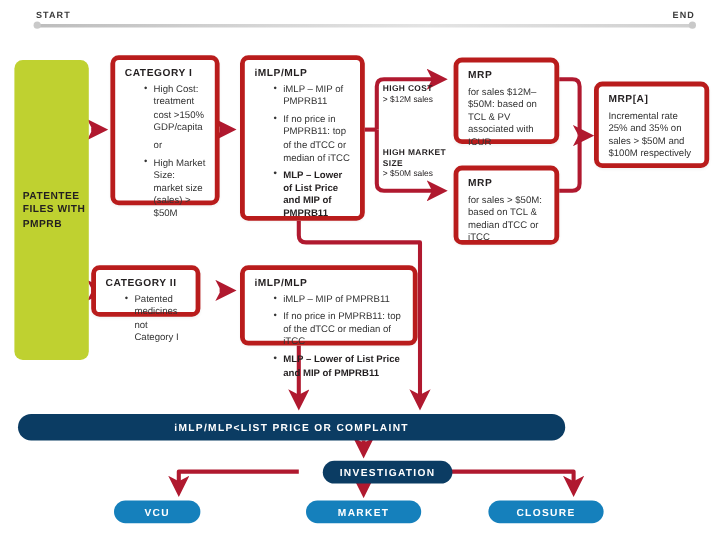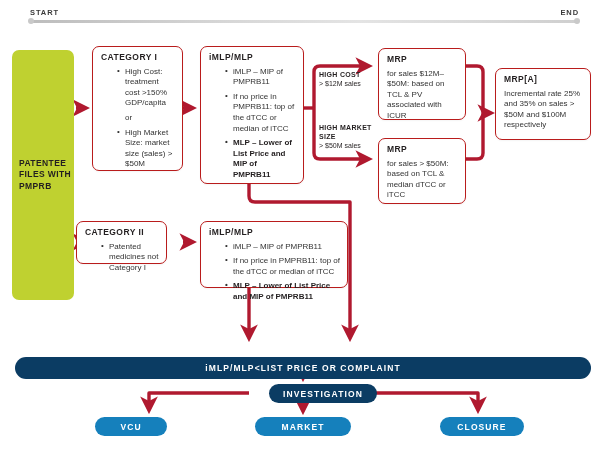--- a/index.html
+++ b/index.html
@@ -20,21 +20,21 @@
     position:absolute;left:30px;top:20px;width:548px;height:3px;border-radius:2px;
     background:linear-gradient(to right,#bdbdbd 0%,#d6d6d6 35%,#e4e4e4 60%,#cfcfcf 100%);
   }
   .tl-dot{
     position:absolute;top:18px;width:6px;height:6px;border-radius:50%;
     background:#c9c9c9;
   }
 
   
   .box{
-    position:absolute;background:#ffffff;border:1px solid #b91c1c;border-radius:7px;
+    position:absolute;background:#ffffff;border:4px solid #b91c1c;border-radius:7px;
     box-sizing:border-box;padding:6px 7px 6px 8px;
     box-shadow:0 1px 2px rgba(0,0,0,.045);
   }
   .box .bt{
     font-size:8.5px;font-weight:700;letter-spacing:.45px;color:#231f20;
     margin:0 0 4px 0;line-height:1.15;
   }
   .box ul{margin:0;padding:0;list-style:none;}
   .box li{
     font-size:8px;line-height:1.32;color:#333;margin:0 0 4px 16px;
@@ -64,29 +64,29 @@
   .blabel{position:absolute;font-size:7px;line-height:1.3;color:#231f20;}
   .blabel b{font-weight:700;letter-spacing:.3px;}
 
   
   .pill{
     position:absolute;border-radius:999px;display:flex;align-items:center;
     justify-content:center;color:#ffffff;font-weight:700;letter-spacing:1.1px;
     box-sizing:border-box;
   }
   #bar-complaint{
-    left:15px;top:357px;width:576px;height:22px;background:#0b3c63;font-size:8.5px;
+    left:15px;top:345px;width:456px;height:22px;background:#0b3c63;font-size:8.5px;
   }
   #bar-investigation{
     left:249px;top:384px;width:108px;height:19px;background:#0b3c63;font-size:8.5px;margin-left:20px;
   }
   .outcome{background:#1580bc;height:19px;font-size:8.5px;}
   #pill-vcu{left:95px;top:417px;width:72px;}
   #pill-hearing{left:255px;top:417px;width:96px;}
-  #pill-closure{left:440px;top:417px;width:84px;}
+  #pill-closure{left:407px;top:417px;width:96px;}
 
   
   #wires{position:absolute;left:0;top:0;width:606px;height:456px;pointer-events:none;}
 </style>
 </head>
 <body>
 
 <div id="stage">
 
   <div class="tl-label" style="left:30px;top:8px;">START</div>

